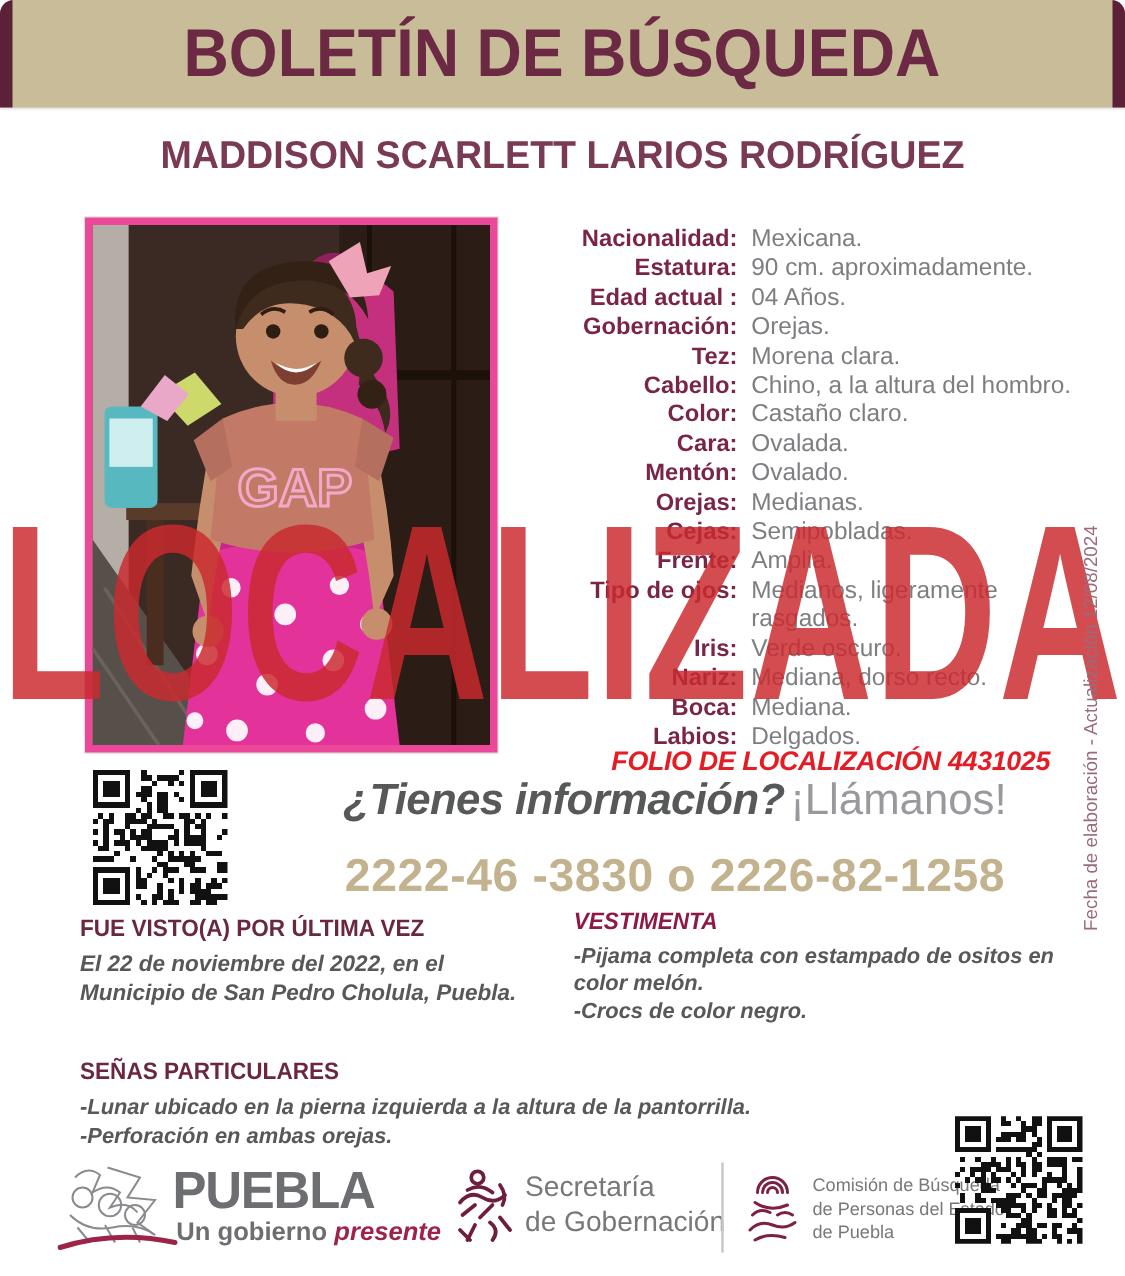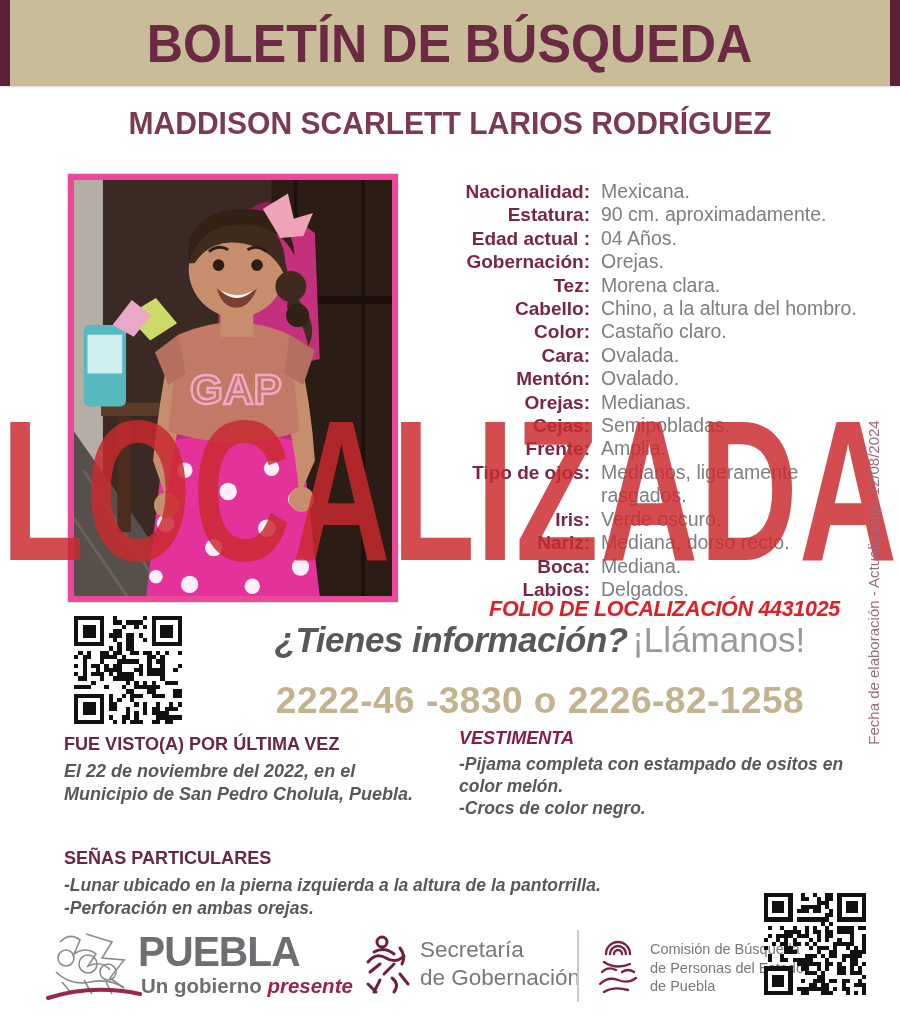--- a/index.html
+++ b/index.html
@@ -1,17 +1,17 @@
 <!DOCTYPE html>
 <html><head>
 <meta charset="utf-8">
 <style>
   html,body{margin:0;padding:0;background:#ffffff;}
   .poster{position:relative;width:900px;height:1021px;background:#ffffff;overflow:hidden;
-          font-family:"Liberation Sans","DejaVu Sans",sans-serif;}
+          font-family:"Liberation Sans","DejaVu Sans",sans-serif;border-radius:11px;}
 
   
   .header-band{position:absolute;left:0;top:0;width:900px;height:86px;background:#c9bd99;
                display:flex;align-items:center;justify-content:center;box-shadow:0 1px 2px rgba(0,0,0,.15);}
   .edge-bar{position:absolute;top:0;width:10px;height:86px;background:#5c2038;}
   .edge-bar.left{left:0;} .edge-bar.right{right:0;}
   .header-title{font-size:54px;font-weight:800;color:#6b2944;letter-spacing:0px;
                 transform:scaleX(0.93);white-space:nowrap;}
 
   .person-name{position:absolute;left:0;top:106px;width:900px;text-align:center;

